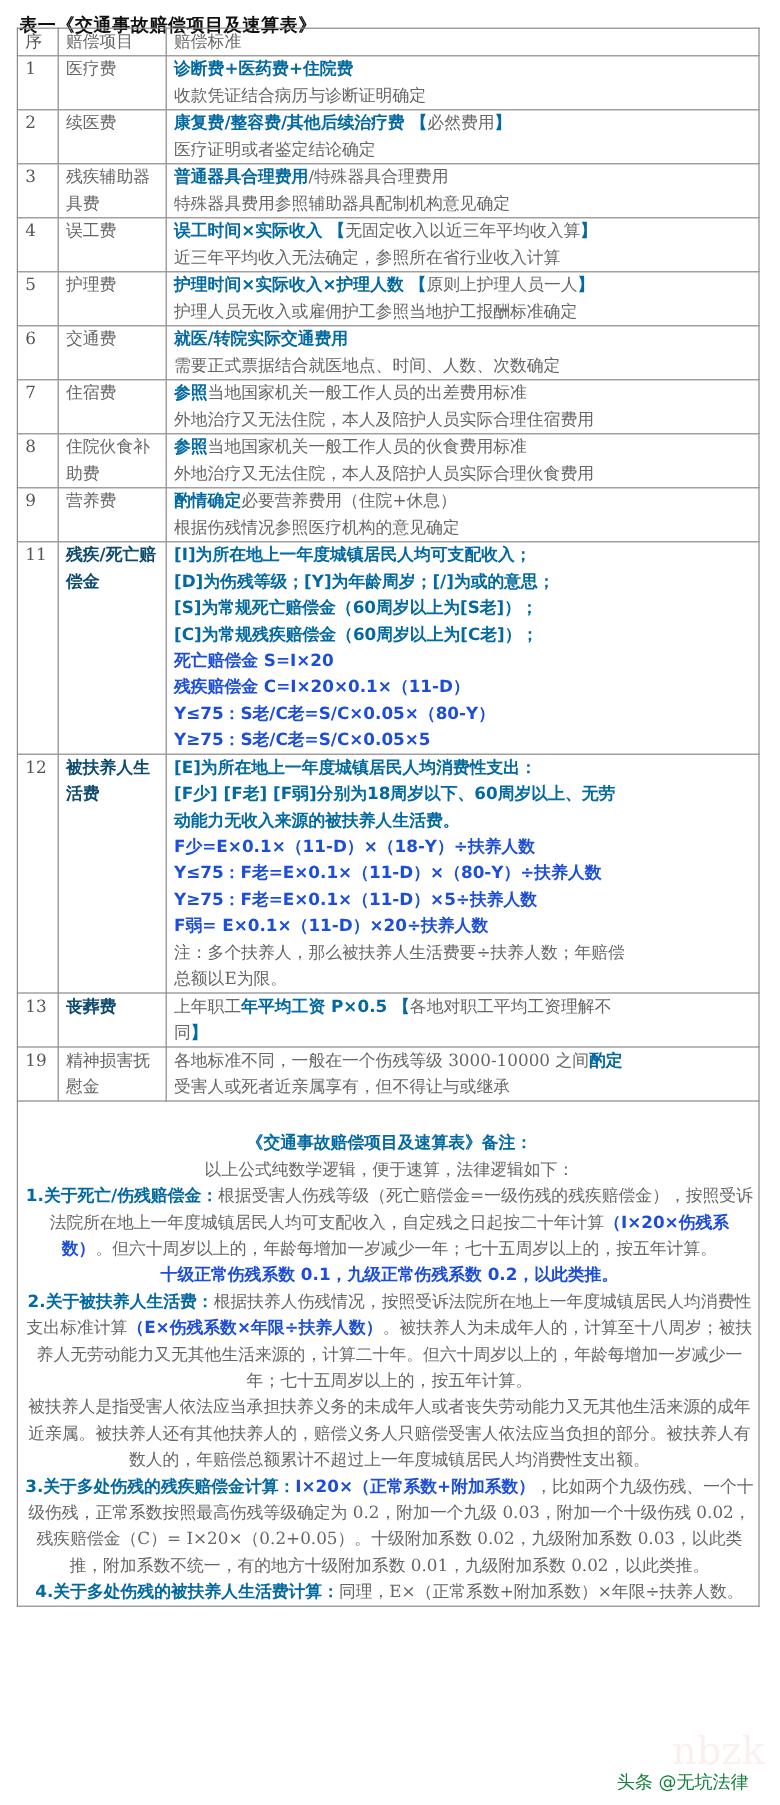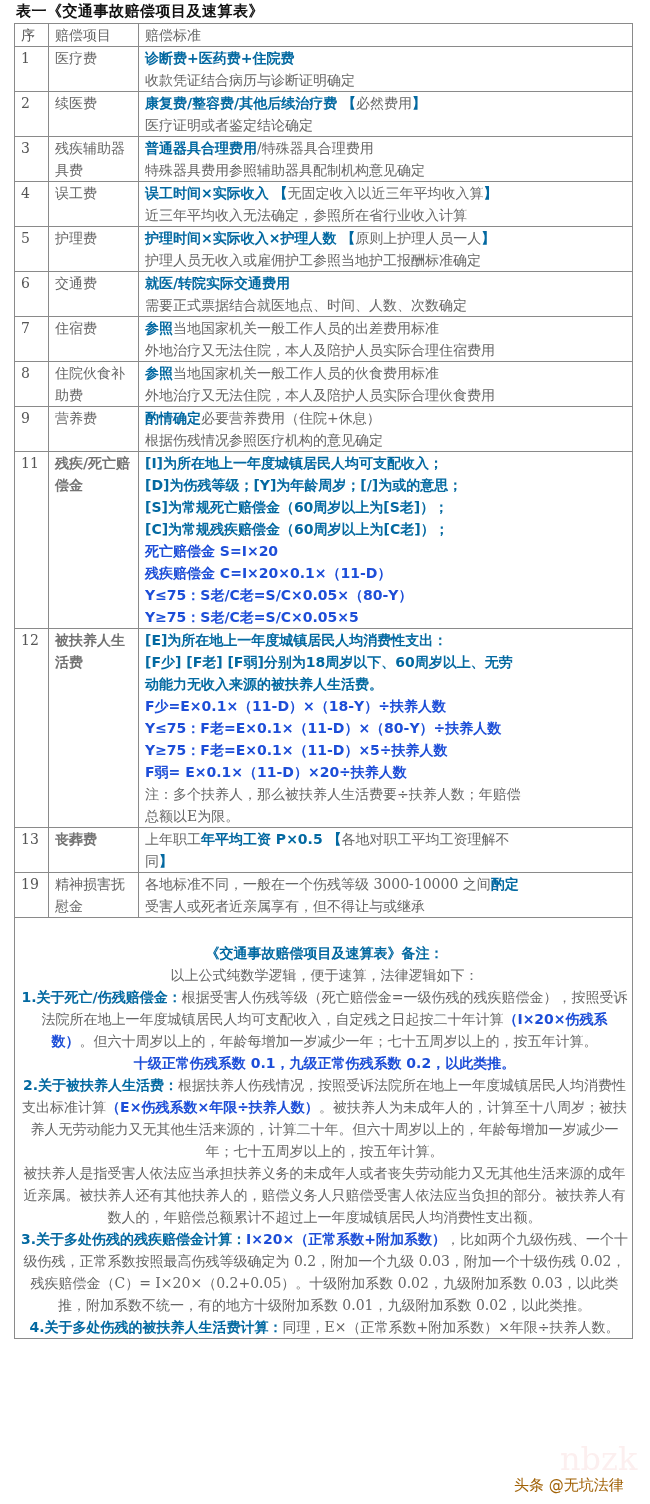--- a/index.html
+++ b/index.html
@@ -1,32 +1,32 @@
 <!DOCTYPE html>
 <html><head>
 <meta charset="utf-8">
 <style>
   html, body { margin:0; padding:0; background:#ffffff; }
   body { width:650px; height:1504px; position:relative; overflow:hidden;
          font-family:"DejaVu Serif", "Liberation Serif", serif; color:#444; }
-  .title { position:absolute; left:16px; top:2px; font-size:15px; font-weight:bold; color:#111;
+  .title { position:absolute; left:16px; top:12px; font-size:15px; font-weight:bold; color:#111;
            font-family:"DejaVu Sans", sans-serif; letter-spacing:0.5px; }
   table.main { position:absolute; left:14px; top:23px; width:618px; border-collapse:collapse;
                table-layout:fixed; font-size:14px; line-height:22px; }
   table.main td { border:1.5px solid #8a8a8a; vertical-align:top; padding:0 4px 0 6px; }
   col.c1 { width:34px; } col.c2 { width:90px; } col.c3 { width:494px; }
   td.num { text-align:left; padding-left:6px; color:#555; }
   td.item { color:#666; padding-left:8px; }
-  td.item.strong { color:#737373; font-weight:bold; font-family:"DejaVu Sans", sans-serif; }
+  td.item.strong { color:#0c4a6e; font-weight:bold; font-family:"DejaVu Sans", sans-serif; }
   .b { font-weight:bold; color:#0369a1; font-family:"DejaVu Sans", sans-serif;margin-top:24px; }
   .g { color:#666; }
   .r { color:#1d4ed8; font-weight:bold; font-family:"DejaVu Sans", sans-serif; }
   .line { display:block; }
   td.notes { padding:2px 6px 22px 8px; font-size:14px; line-height:22px;text-align:center; }
-  .wm { position:absolute; left:514px; top:1476px; font-size:15px; color:#a16207;
+  .wm { position:absolute; left:514px; top:1476px; font-size:15px; color:#15803d;
         font-family:"DejaVu Sans", sans-serif; }
   .ghost { position:absolute; left:560px; top:1440px; font-size:32px; color:rgba(230,120,120,0.12);
            font-family:"DejaVu Serif", serif; }
 </style>
 </head>
 <body>
 
 <div class="title">表一《交通事故赔偿项目及速算表》</div>
 
 <table class="main">

